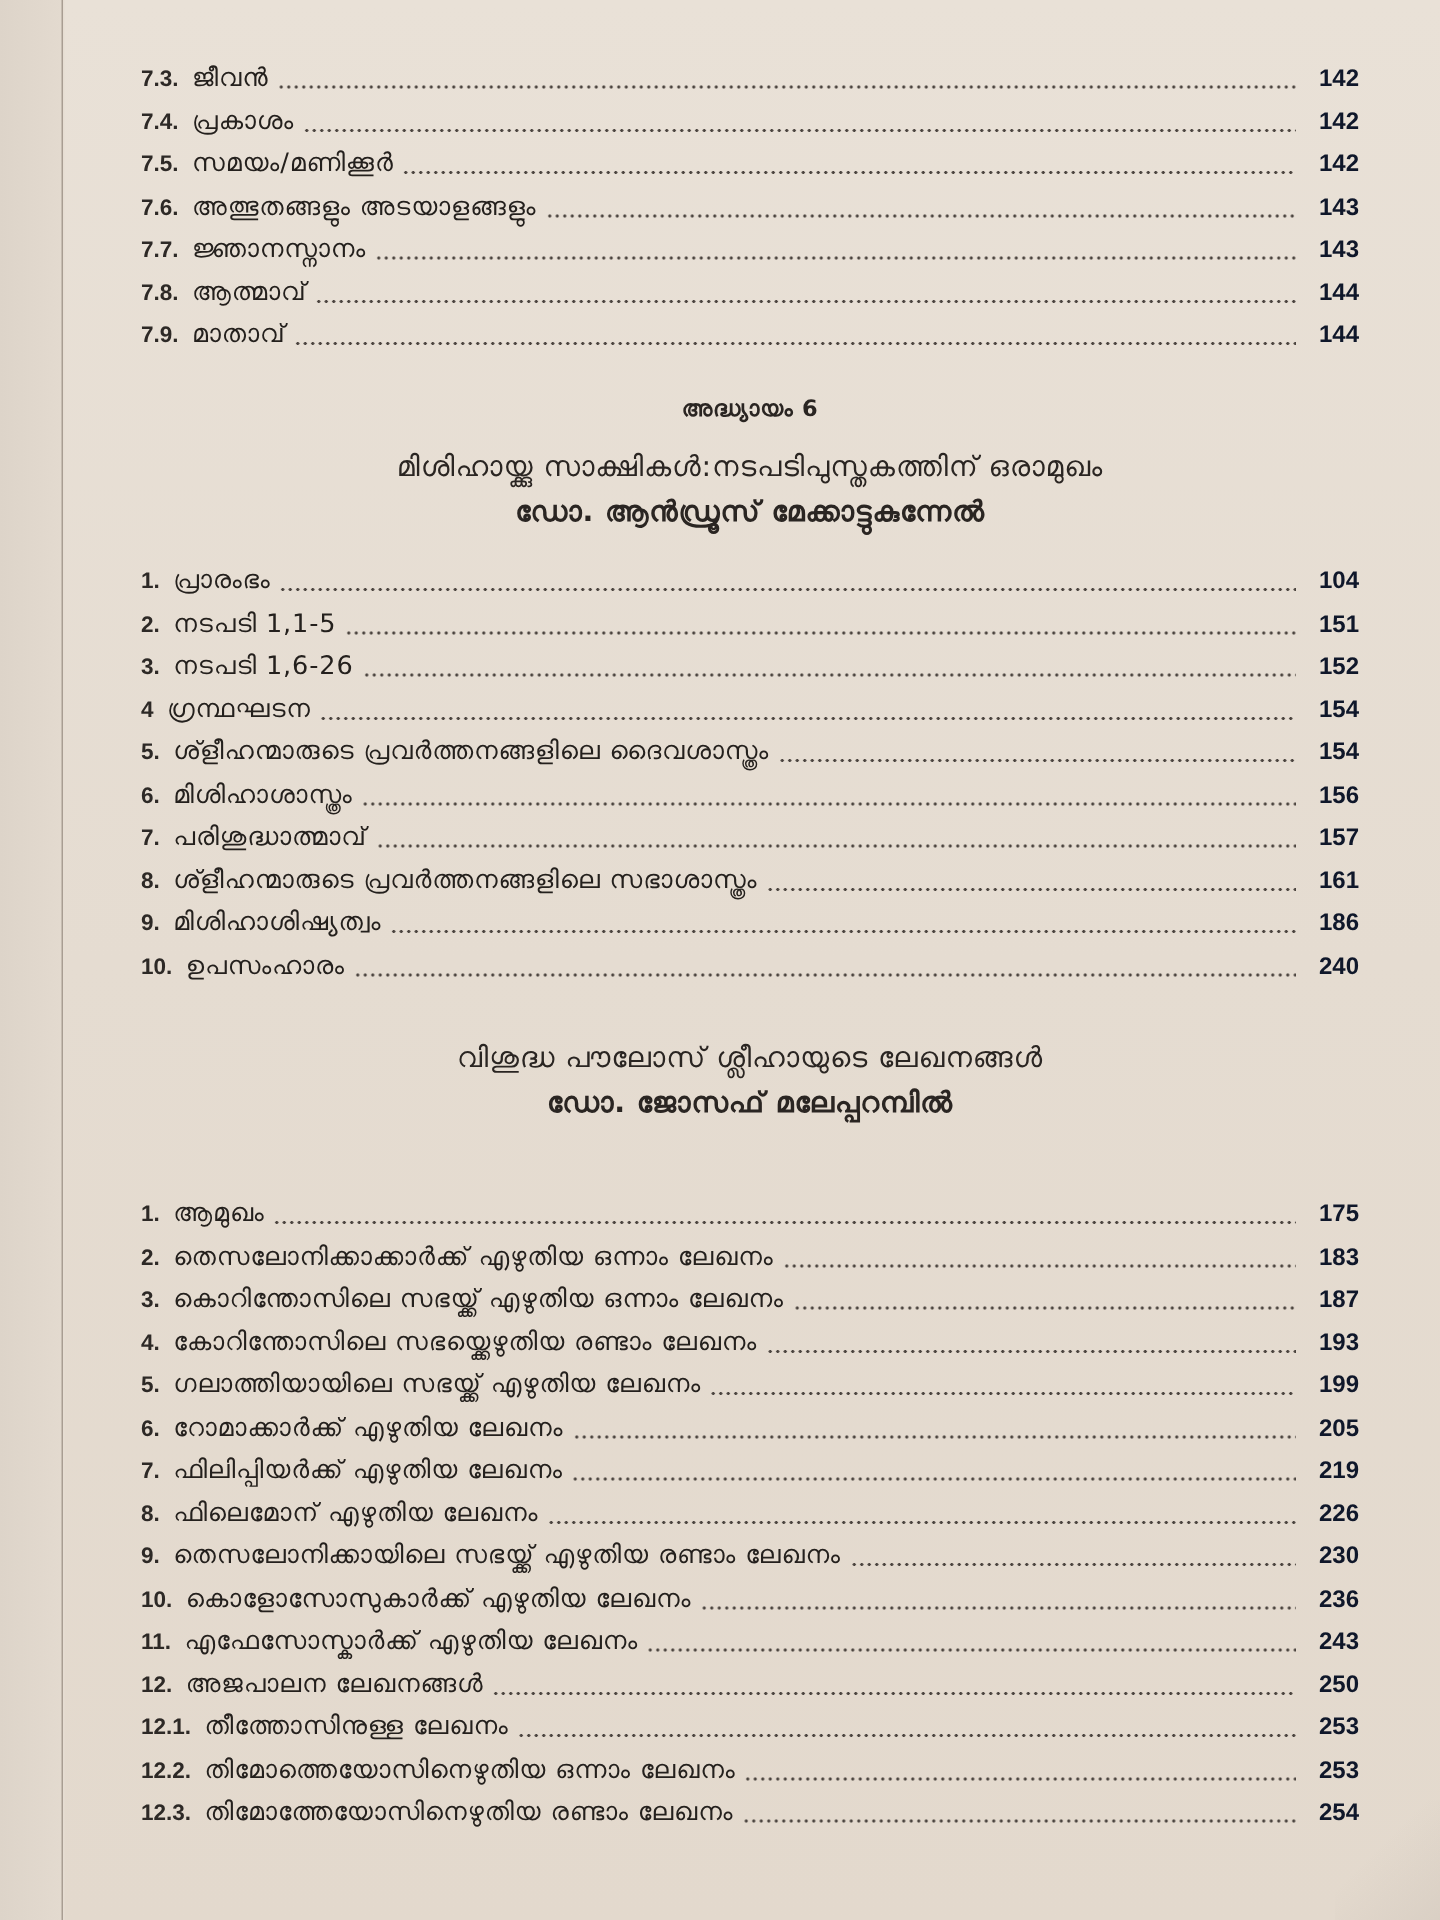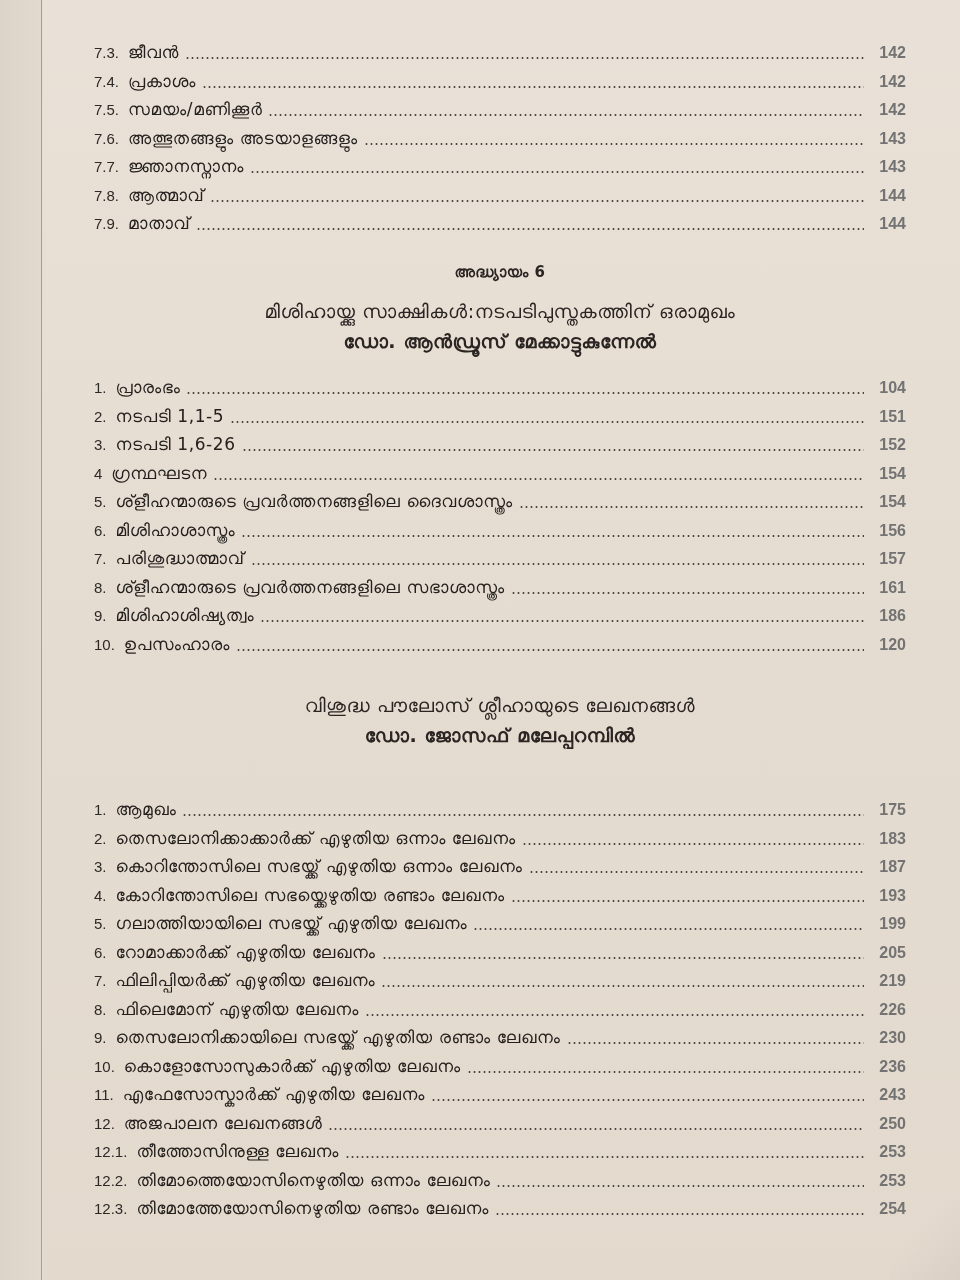--- a/index.html
+++ b/index.html
@@ -21,28 +21,28 @@
     }
     .corner-shadow {
       position: absolute; right: 0; bottom: 0; width: 70px; height: 80px;
       background: linear-gradient(135deg, rgba(0,0,0,0) 40%, rgba(200,190,180,0.35) 100%);
     }
     .toc { position: absolute; left: 94px; width: 812px; }
     .row {
       display: flex; align-items: baseline; height: 28.5px;
       font-size: 17px; line-height: 28px; white-space: nowrap;
     }
-    .num { flex: 0 0 auto; margin-right: 9px; font-family: "Liberation Sans", sans-serif; font-size: 15px; color: #2d2926; }
+    .num { flex: 0 0 auto; margin-right: 9px; font-family: "Liberation Sans", sans-serif; font-size: 15px; color: #2d2926; font-weight: bold; }
     .title { flex: 0 0 auto; letter-spacing: 0.6px; color: #24201d; }
     .leader {
       flex: 1 1 auto; margin: 0 6px; height: 2px; align-self: center; position: relative; top: 6px;
       background-image: radial-gradient(circle, #4a433e 0.9px, transparent 1.2px);
       background-size: 5px 2px; background-repeat: repeat-x;
     }
-    .page-num { flex: 0 0 auto; font-family: "Liberation Sans", sans-serif; font-size: 16px; font-weight: bold; color: #737373; min-width: 36px; text-align: right; }
+    .page-num { flex: 0 0 auto; font-family: "Liberation Sans", sans-serif; font-size: 16px; font-weight: bold; color: #0f172a; min-width: 36px; text-align: right; }
     .chapter-head { position: absolute; left: 94px; width: 812px; text-align: center; }
     .ch-label { font-size: 15px; font-weight: bold; letter-spacing: 0.5px; height: 32px; line-height: 32px; }
     .ch-title { font-size: 19px; font-weight: normal; letter-spacing: 0.6px; line-height: 30px; }
     .ch-author { font-size: 19px; font-weight: bold; letter-spacing: 0.6px; line-height: 30px; }
   </style>
 </head>
 <body>
 
 <div class="left-strip"></div>
 <div class="page">
@@ -152,21 +152,21 @@
   <div class="row">
       <span class="num">9.</span>
       <span class="title">മിശിഹാശിഷ്യത്വം</span>
       <span class="leader"></span>
       <span class="page-num">186</span>
     </div>
   <div class="row">
       <span class="num">10.</span>
       <span class="title">ഉപസംഹാരം</span>
       <span class="leader"></span>
-      <span class="page-num">120</span>
+      <span class="page-num">240</span>
     </div>
 </div>
 
 <div class="chapter-head" style="top:682px;">
   <div class="ch-title" style="margin-top:8px;">വിശുദ്ധ പൗലോസ് ശ്ലീഹായുടെ ലേഖനങ്ങൾ</div>
   <div class="ch-author">ഡോ. ജോസഫ് മലേപ്പറമ്പിൽ</div>
 </div>
 
 <div class="toc" style="top:795px;">
   <div class="row">

